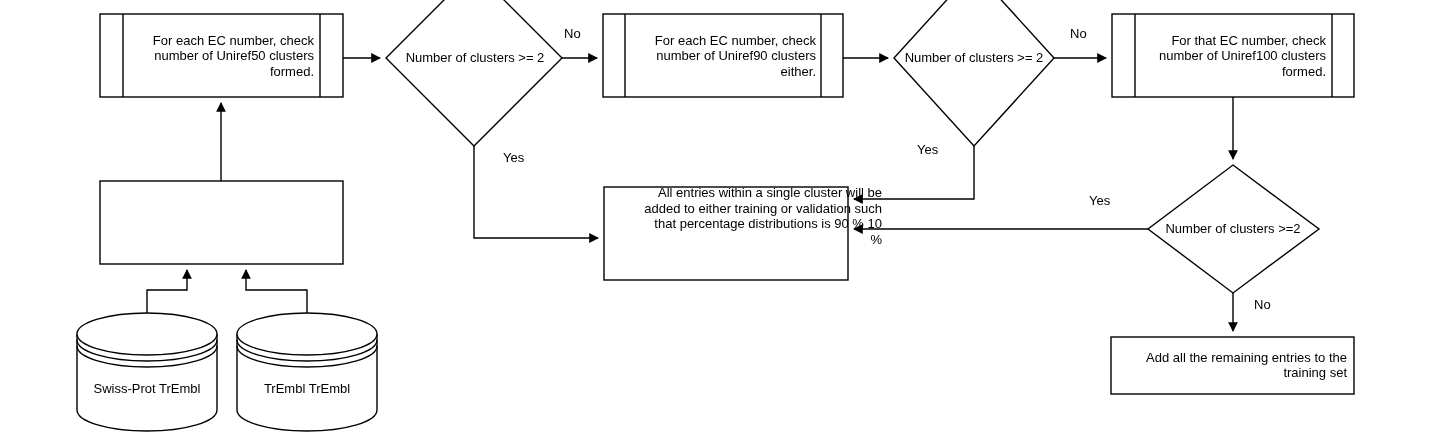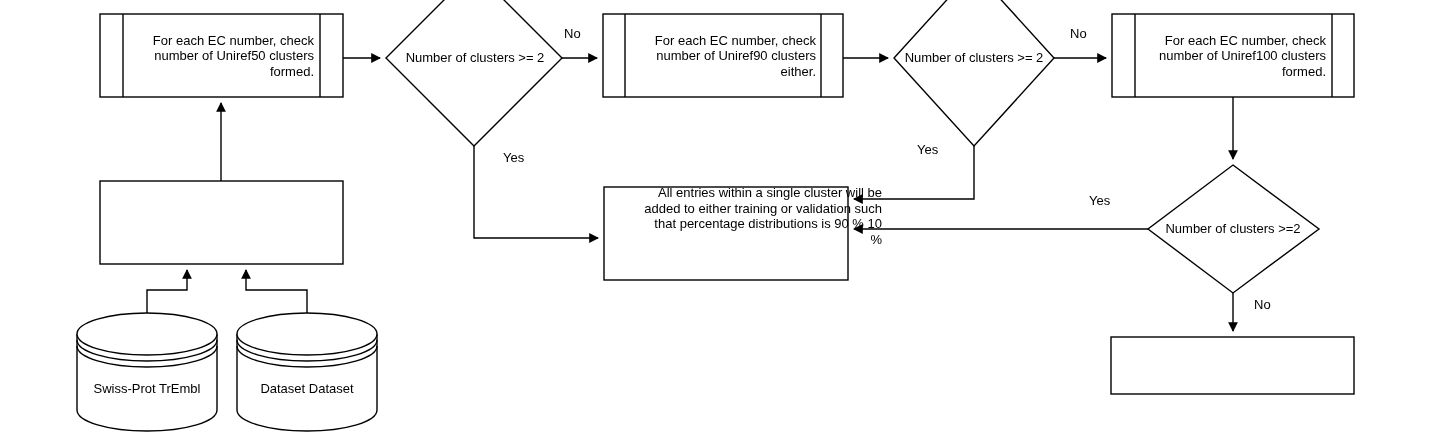--- a/index.html
+++ b/index.html
@@ -168,31 +168,32 @@
   </svg>
 
   <div class="shape-text" style="left:128px; top:20px; width:186px; height:72px;">For each EC number, check number of Uniref50 clusters formed.</div>
 
   <div class="shape-text" style="left:386px; top:48px; width:178px; height:20px;">Number of clusters &gt;= 2</div>
 
   <div class="shape-text" style="left:630px; top:20px; width:186px; height:72px;">For each EC number, check number of Uniref90 clusters either.</div>
 
   <div class="shape-text" style="left:885px; top:48px; width:178px; height:20px;">Number of clusters &gt;= 2</div>
 
-  <div class="shape-text" style="left:1140px; top:20px; width:186px; height:72px;">For each EC number, check number of Uniref100 clusters formed.</div>
+  <div class="shape-text" style="left:1140px; top:20px; width:186px; height:72px;">For that EC number, check number of Uniref100 clusters formed.</div>
 
   <div class="shape-text" style="left:1145px; top:219px; width:176px; height:20px;">Number of clusters &gt;=2</div>
 
 
   <div class="shape-text" style="left:606px; top:185px; width:240px; height:80px; align-items:flex-start; padding-top:0px;margin-left:36px;">All entries within a single cluster will be added to either training or validation such that percentage distributions is 90 % 10 %</div>
 
+  <div class="shape-text" style="left:1118px; top:343px; width:229px; height:44px;">Add all the remaining entries to the training set</div>
 
   <div class="shape-text" style="left:79px; top:380px; width:136px; height:18px;">Swiss-Prot TrEmbl</div>
 
-  <div class="shape-text" style="left:239px; top:380px; width:136px; height:18px;">Dataset Dataset</div>
+  <div class="shape-text" style="left:239px; top:380px; width:136px; height:18px;">TrEmbl TrEmbl</div>
 
   <div class="edge-label" style="left:562px; top:26px;">No</div>
 
   <div class="edge-label" style="left:501px; top:150px;">Yes</div>
 
   <div class="edge-label" style="left:1068px; top:26px;">No</div>
 
   <div class="edge-label" style="left:915px; top:142px;">Yes</div>
 
   <div class="edge-label" style="left:1087px; top:193px;">Yes</div>

